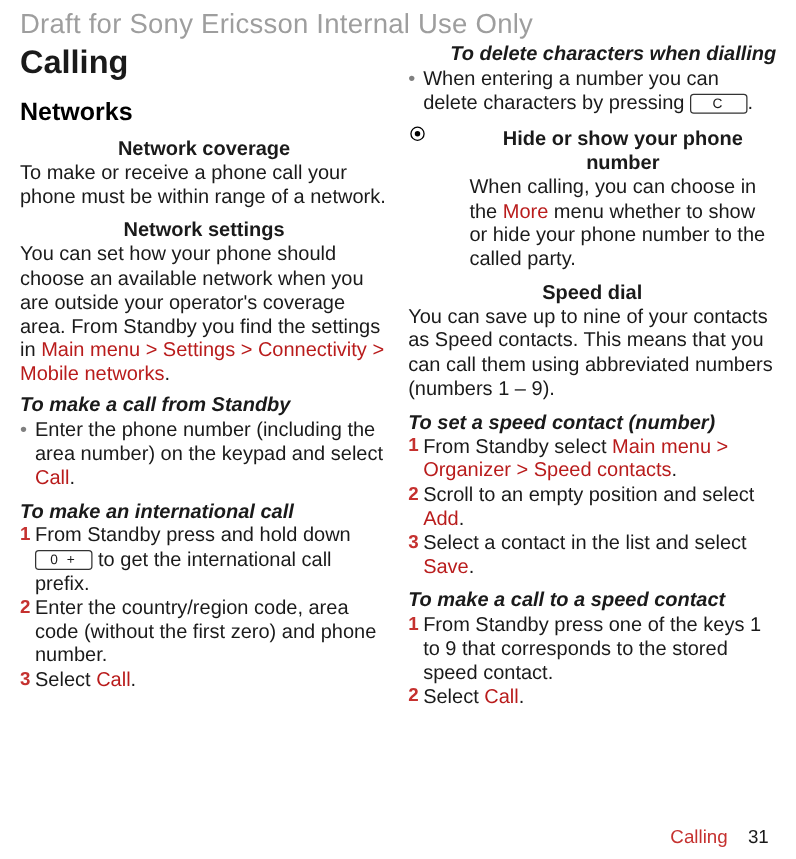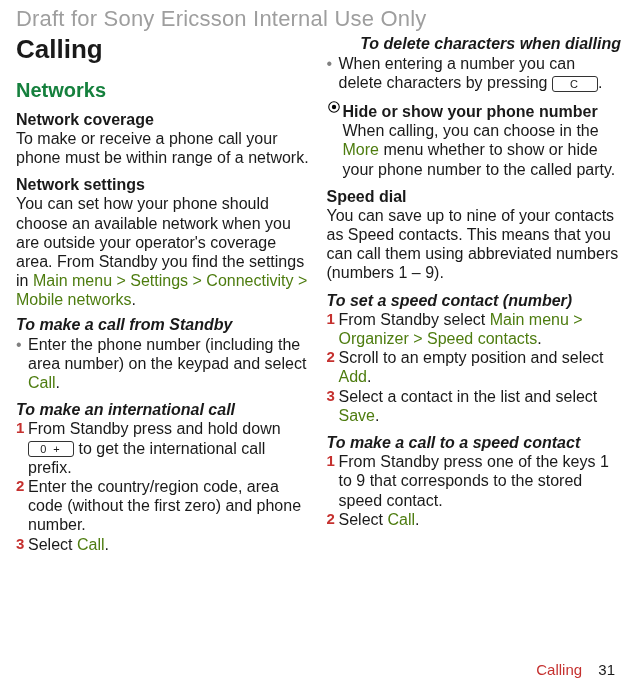--- a/index.html
+++ b/index.html
@@ -32,42 +32,43 @@
   }
   .col {
     flex: 1;
   }
   h1.calling {
     font-size: 26px;
     margin: 0 0 12px 0;
     font-weight: bold;
   }
   h2.section {
-    color: #15803d;
+    color: #000000;
     font-size: 20px;
     margin: 6px 0 8px 0;
     font-weight: bold;
   }
   .sub-heading {
     font-weight: bold;
     font-size: 16px;
     margin-top: 4px;
     margin-bottom: 0;
+    text-align: center;
   }
   .sub-heading-it {
     font-weight: bold;
     font-style: italic;
     font-size: 16px;
     margin-top: 6px;
     margin-bottom: 0;
   }
   .body-text {
     margin: 0;
   }
-  .red { color: #4d7c0f; }
+  .red { color: #b91c1c; }
   .step-row {
     display: flex;
     align-items: flex-start;
     margin: 0;
   }
   .step-marker {
     color: #c5312f;
     font-weight: bold;
     min-width: 10px;
     margin-right: 2px;
@@ -91,20 +92,21 @@
     vertical-align: middle;
     line-height: 1.3;
     height: 14px;
     min-width: 28px;
     text-align: center;
     letter-spacing: 2px;
   }
   .note-row {
     display: flex;
     align-items: flex-start;
+    gap: 33px;
   }
   .note-icon {
     width: 14px;
     height: 14px;
     margin-right: 2px;
     margin-top: 2px;
   }
   .footer {
     position: absolute;
     bottom: 8px;

